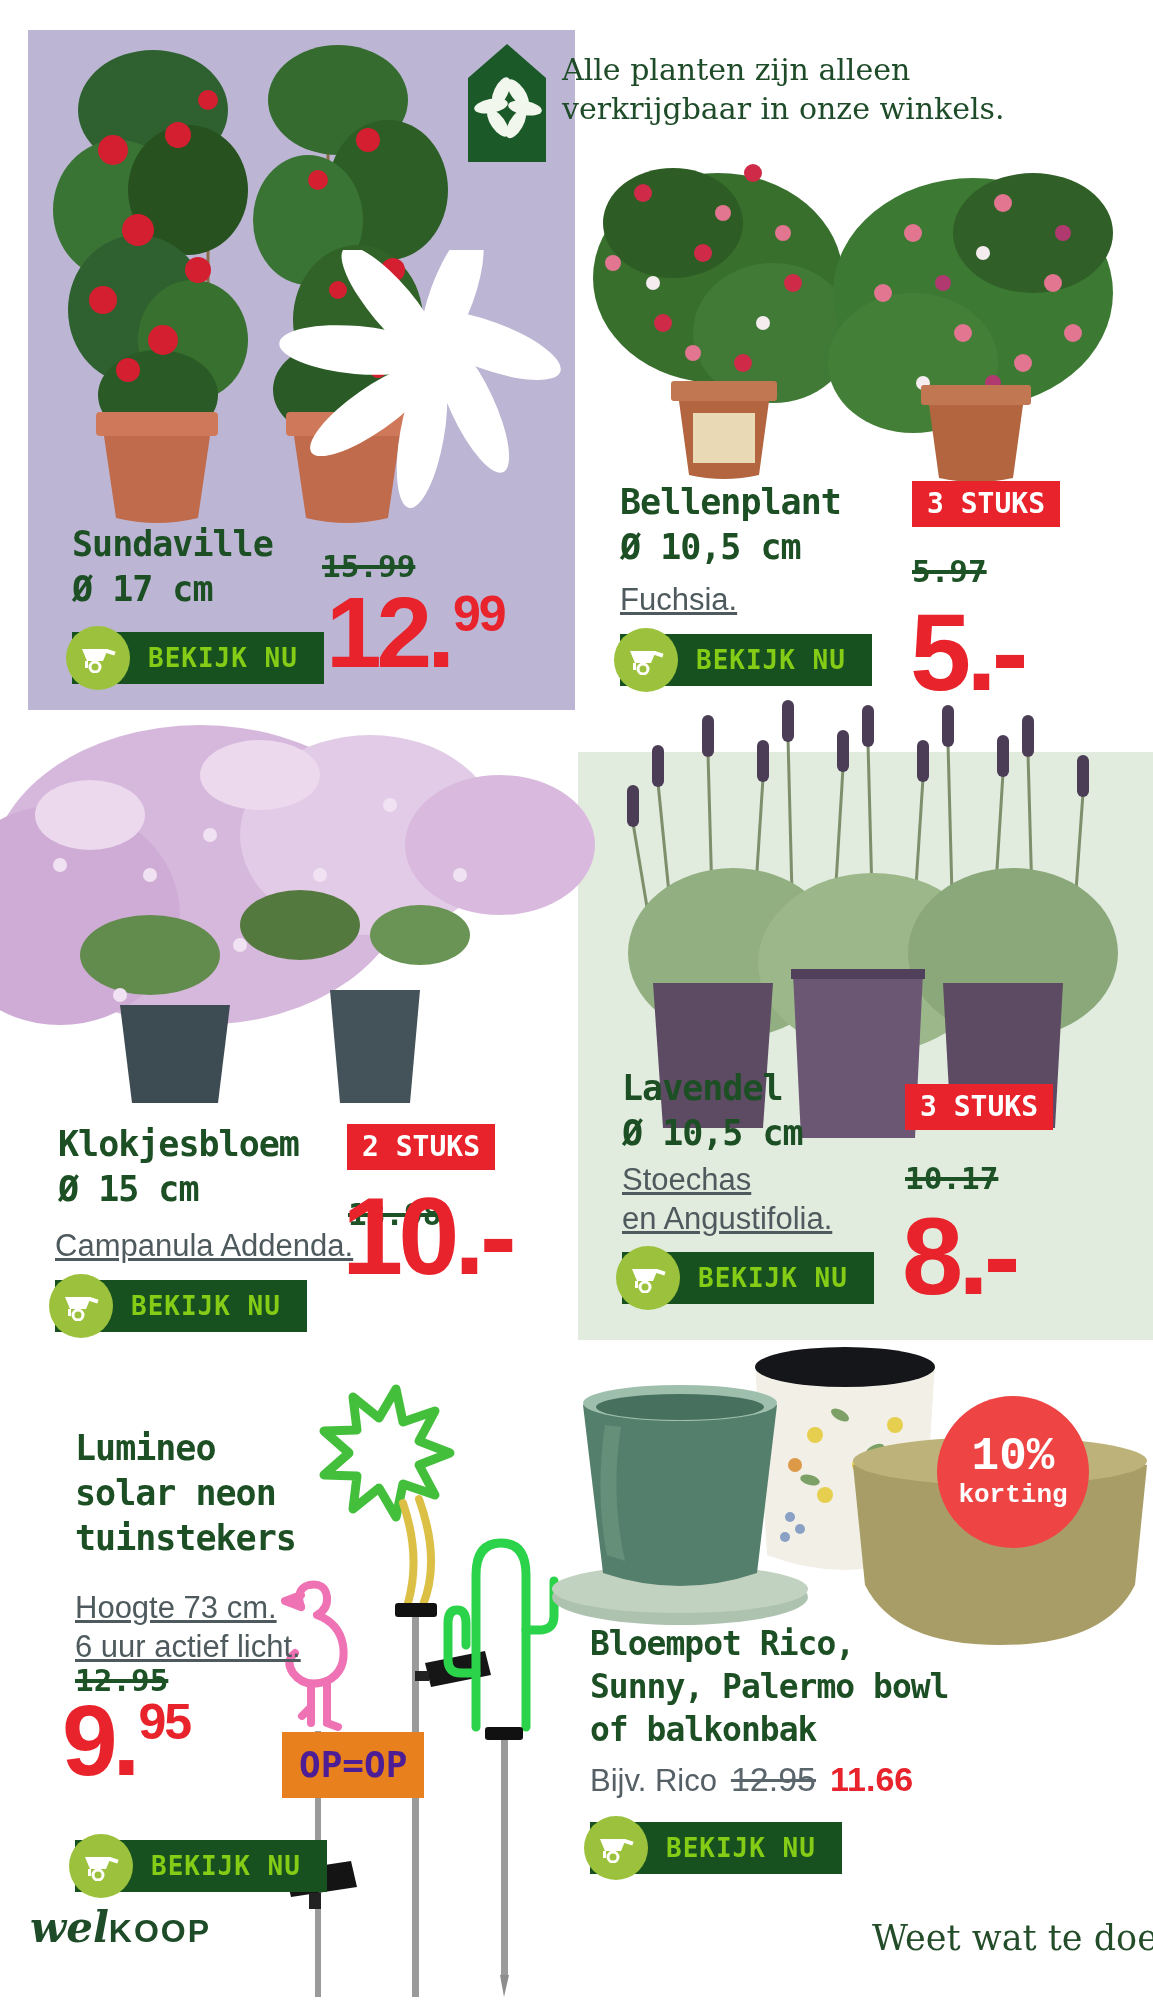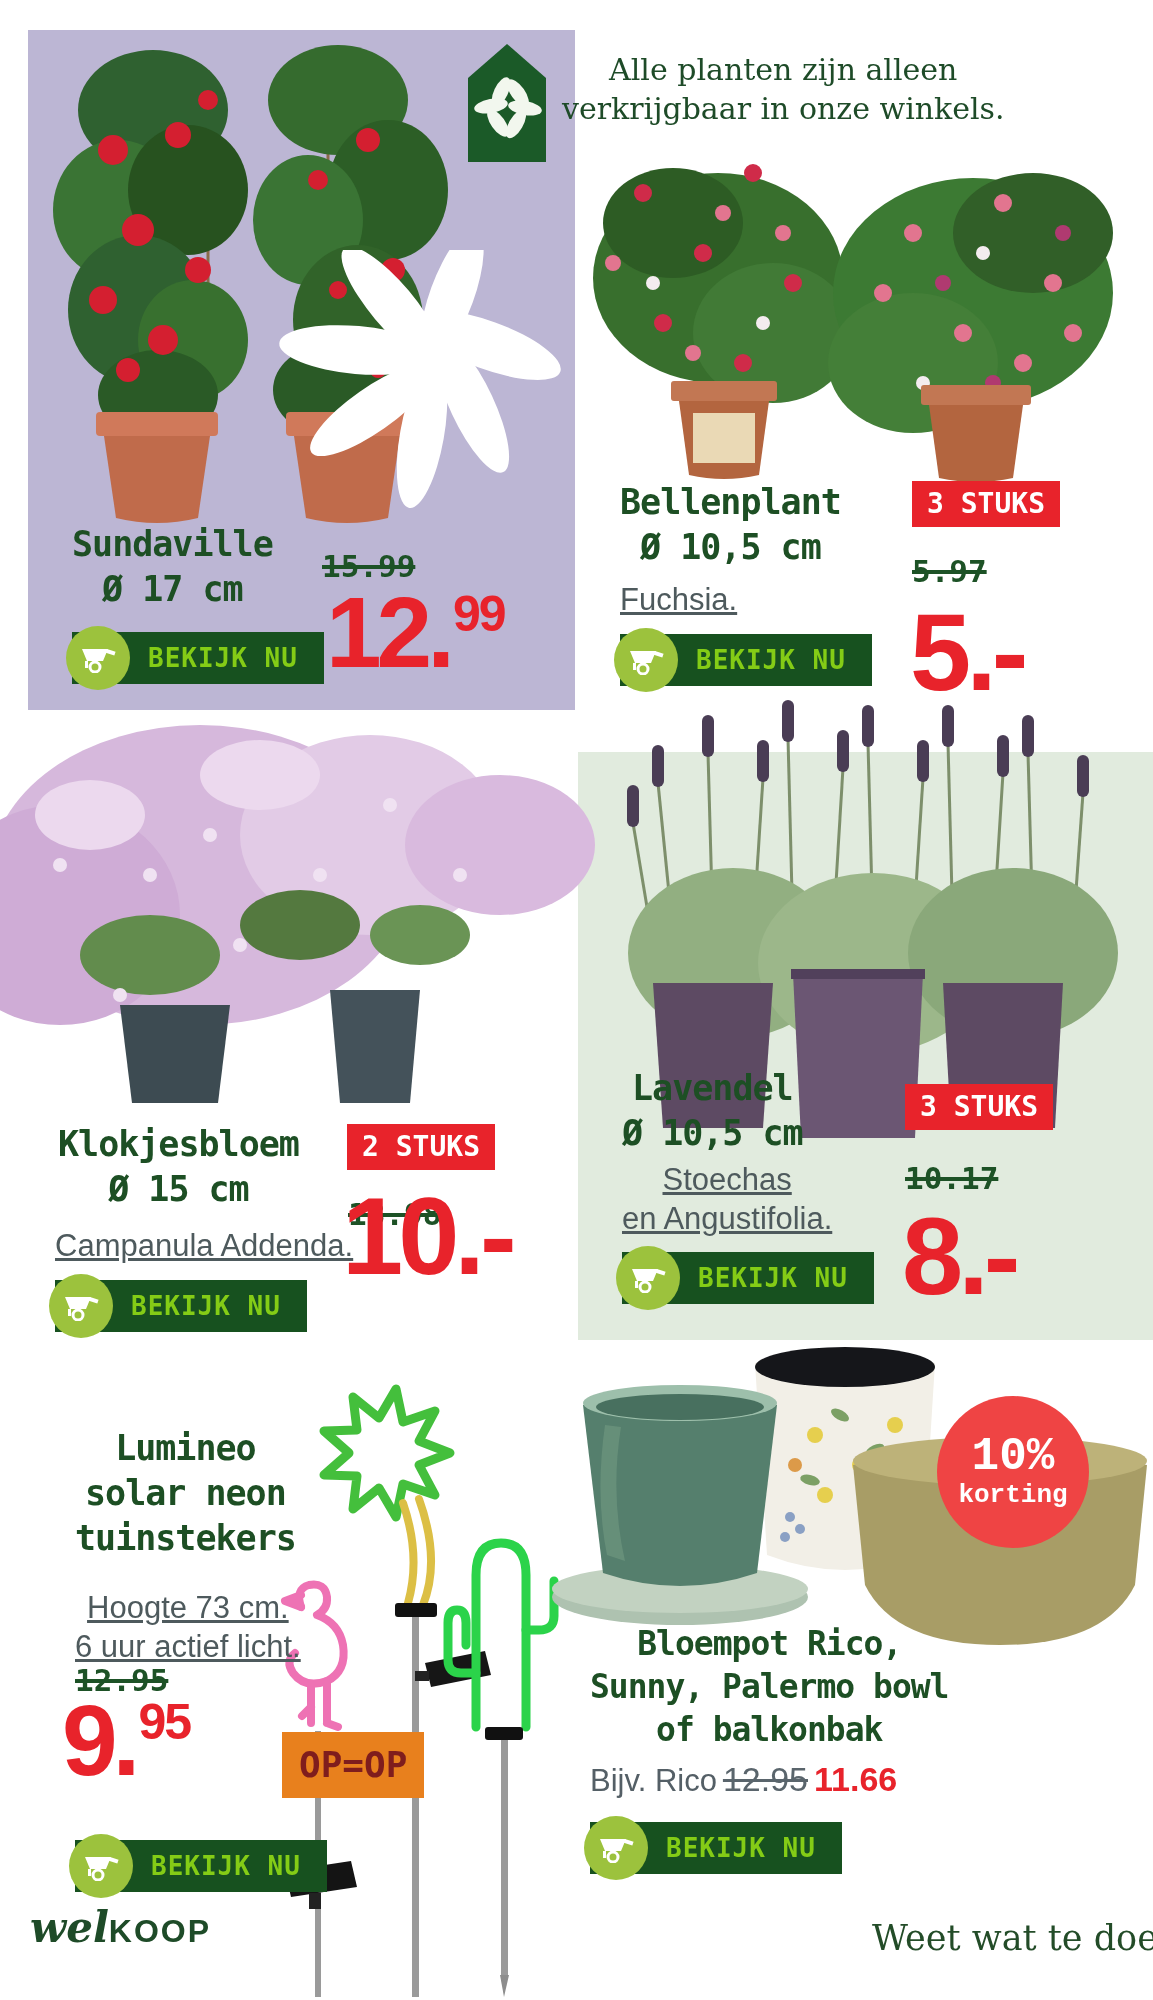--- a/index.html
+++ b/index.html
@@ -1,17 +1,17 @@
 <!DOCTYPE html>
 <html><head>
 <meta charset="utf-8">
 <style>
   html,body{margin:0;padding:0;background:#ffffff;}
   .page{position:relative;width:1153px;height:2000px;background:#ffffff;overflow:hidden;
-        font-family:"Liberation Sans",sans-serif;text-align:center;}
+        font-family:"Liberation Sans",sans-serif;}
   .abs{position:absolute;}
 
   
   .panel-purple{position:absolute;left:28px;top:30px;width:547px;height:680px;background:#bcb6d4;}
   .panel-green{position:absolute;left:578px;top:752px;width:575px;height:588px;background:#e1ebde;}
 
   
   .notice{position:absolute;left:562px;top:50px;font-family:"DejaVu Serif",serif;
           color:#1e4b28;font-size:30px;line-height:39px;}
 
@@ -29,36 +29,36 @@
   .price-xl{position:absolute;display:flex;align-items:flex-start;color:#e8232b;
             font-weight:bold;white-space:nowrap;}
   .price-xl .pm{font-size:100px;line-height:.8;letter-spacing:-5px;}
   .price-xl .ps{font-size:50px;line-height:.9;margin-left:3px;letter-spacing:-2px;}
   .price-flat{position:absolute;color:#e8232b;font-weight:bold;font-size:110px;
               line-height:.8;letter-spacing:-5px;white-space:nowrap;}
 
   .badge{position:absolute;background:#e8232b;color:#ffffff;height:46px;line-height:46px;
          padding:0 15px;font-family:"DejaVu Sans Mono",monospace;font-weight:bold;
          font-size:28px;letter-spacing:0;white-space:nowrap;}
-  .badge-orange{position:absolute;background:#e8801d;color:#7f1d1d;height:66px;line-height:66px;
+  .badge-orange{position:absolute;background:#e8801d;color:#4c1d95;height:66px;line-height:66px;
          padding:0 17px;font-family:"DejaVu Sans Mono",monospace;font-weight:bold;font-size:36px;white-space:nowrap;}
 
   .disc-circle{position:absolute;left:937px;top:1396px;width:152px;height:152px;border-radius:50%;
          background:#ef4444;color:#fff;display:flex;flex-direction:column;align-items:center;
          justify-content:center;font-family:Liberation Mono, monospace;font-weight:bold;}
   .disc-circle .d1{font-size:46px;line-height:46px;}
   .disc-circle .d2{font-size:26px;line-height:30px;}
 
   .cta{position:absolute;background:#17511f;height:52px;line-height:52px;
        padding:0 26px 0 76px;color:#84cc16;font-family:"DejaVu Sans Mono",monospace;
        font-weight:bold;font-size:26px;letter-spacing:1px;white-space:nowrap;cursor:pointer;}
   .cta .circ{position:absolute;left:-6px;top:-6px;width:64px;height:64px;border-radius:50%;
        background:#9cc23d;display:flex;align-items:center;justify-content:center;}
 
-  .byline{position:absolute;display:flex;align-items:baseline;gap:6px;white-space:nowrap;}
+  .byline{position:absolute;display:flex;align-items:baseline;gap:14px;white-space:nowrap;}
   .byline .pref{color:#545f66;font-size:31px;}
   .byline .old{color:#5a656c;font-size:34px;text-decoration:line-through;text-decoration-thickness:3px;}
   .byline .new{color:#e8232b;font-size:34px;font-weight:bold;}
 
   .wk-logo{position:absolute;left:30px;top:1903px;display:flex;align-items:baseline;color:#1e4b28;}
   .wk-script{font-family:"DejaVu Serif",serif;font-style:italic;font-weight:bold;font-size:42px;}
   .wk-caps{font-family:"Liberation Sans",sans-serif;font-weight:bold;font-size:32px;letter-spacing:2px;}
   .tagline{position:absolute;left:872px;top:1918px;font-family:"DejaVu Serif",serif;
            color:#234c28;font-size:35px;white-space:nowrap;}
   svg{display:block;}

